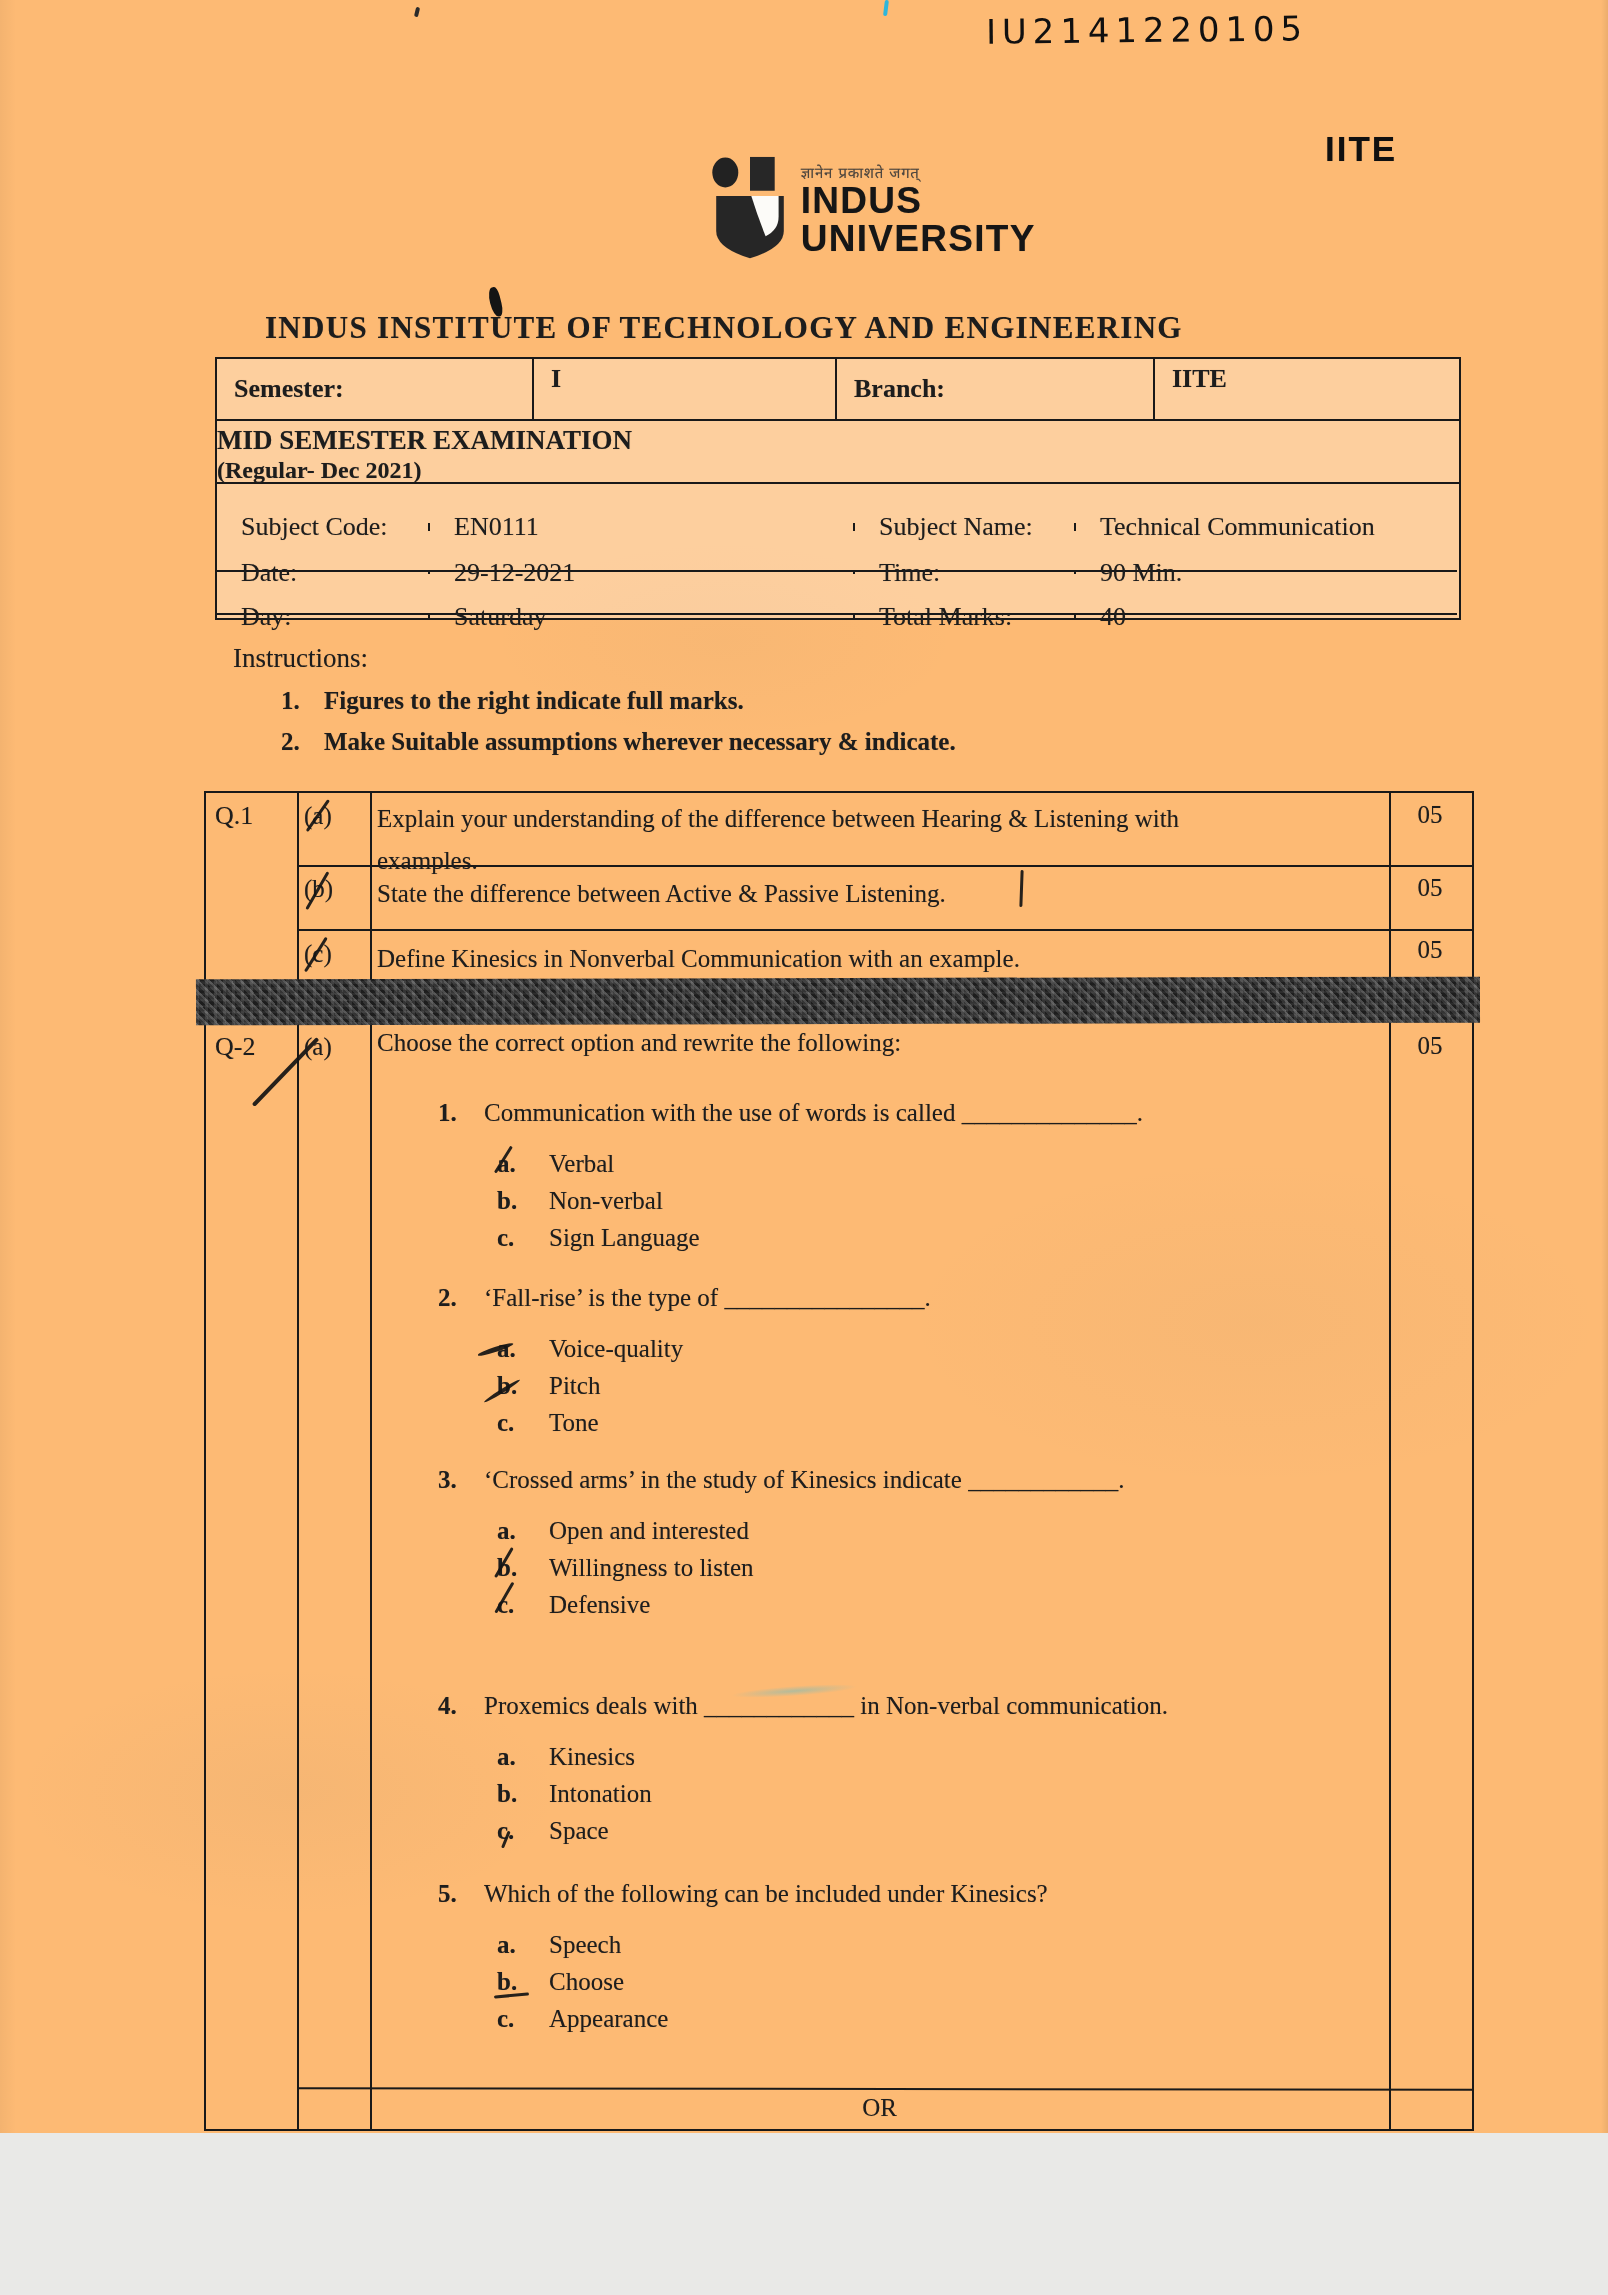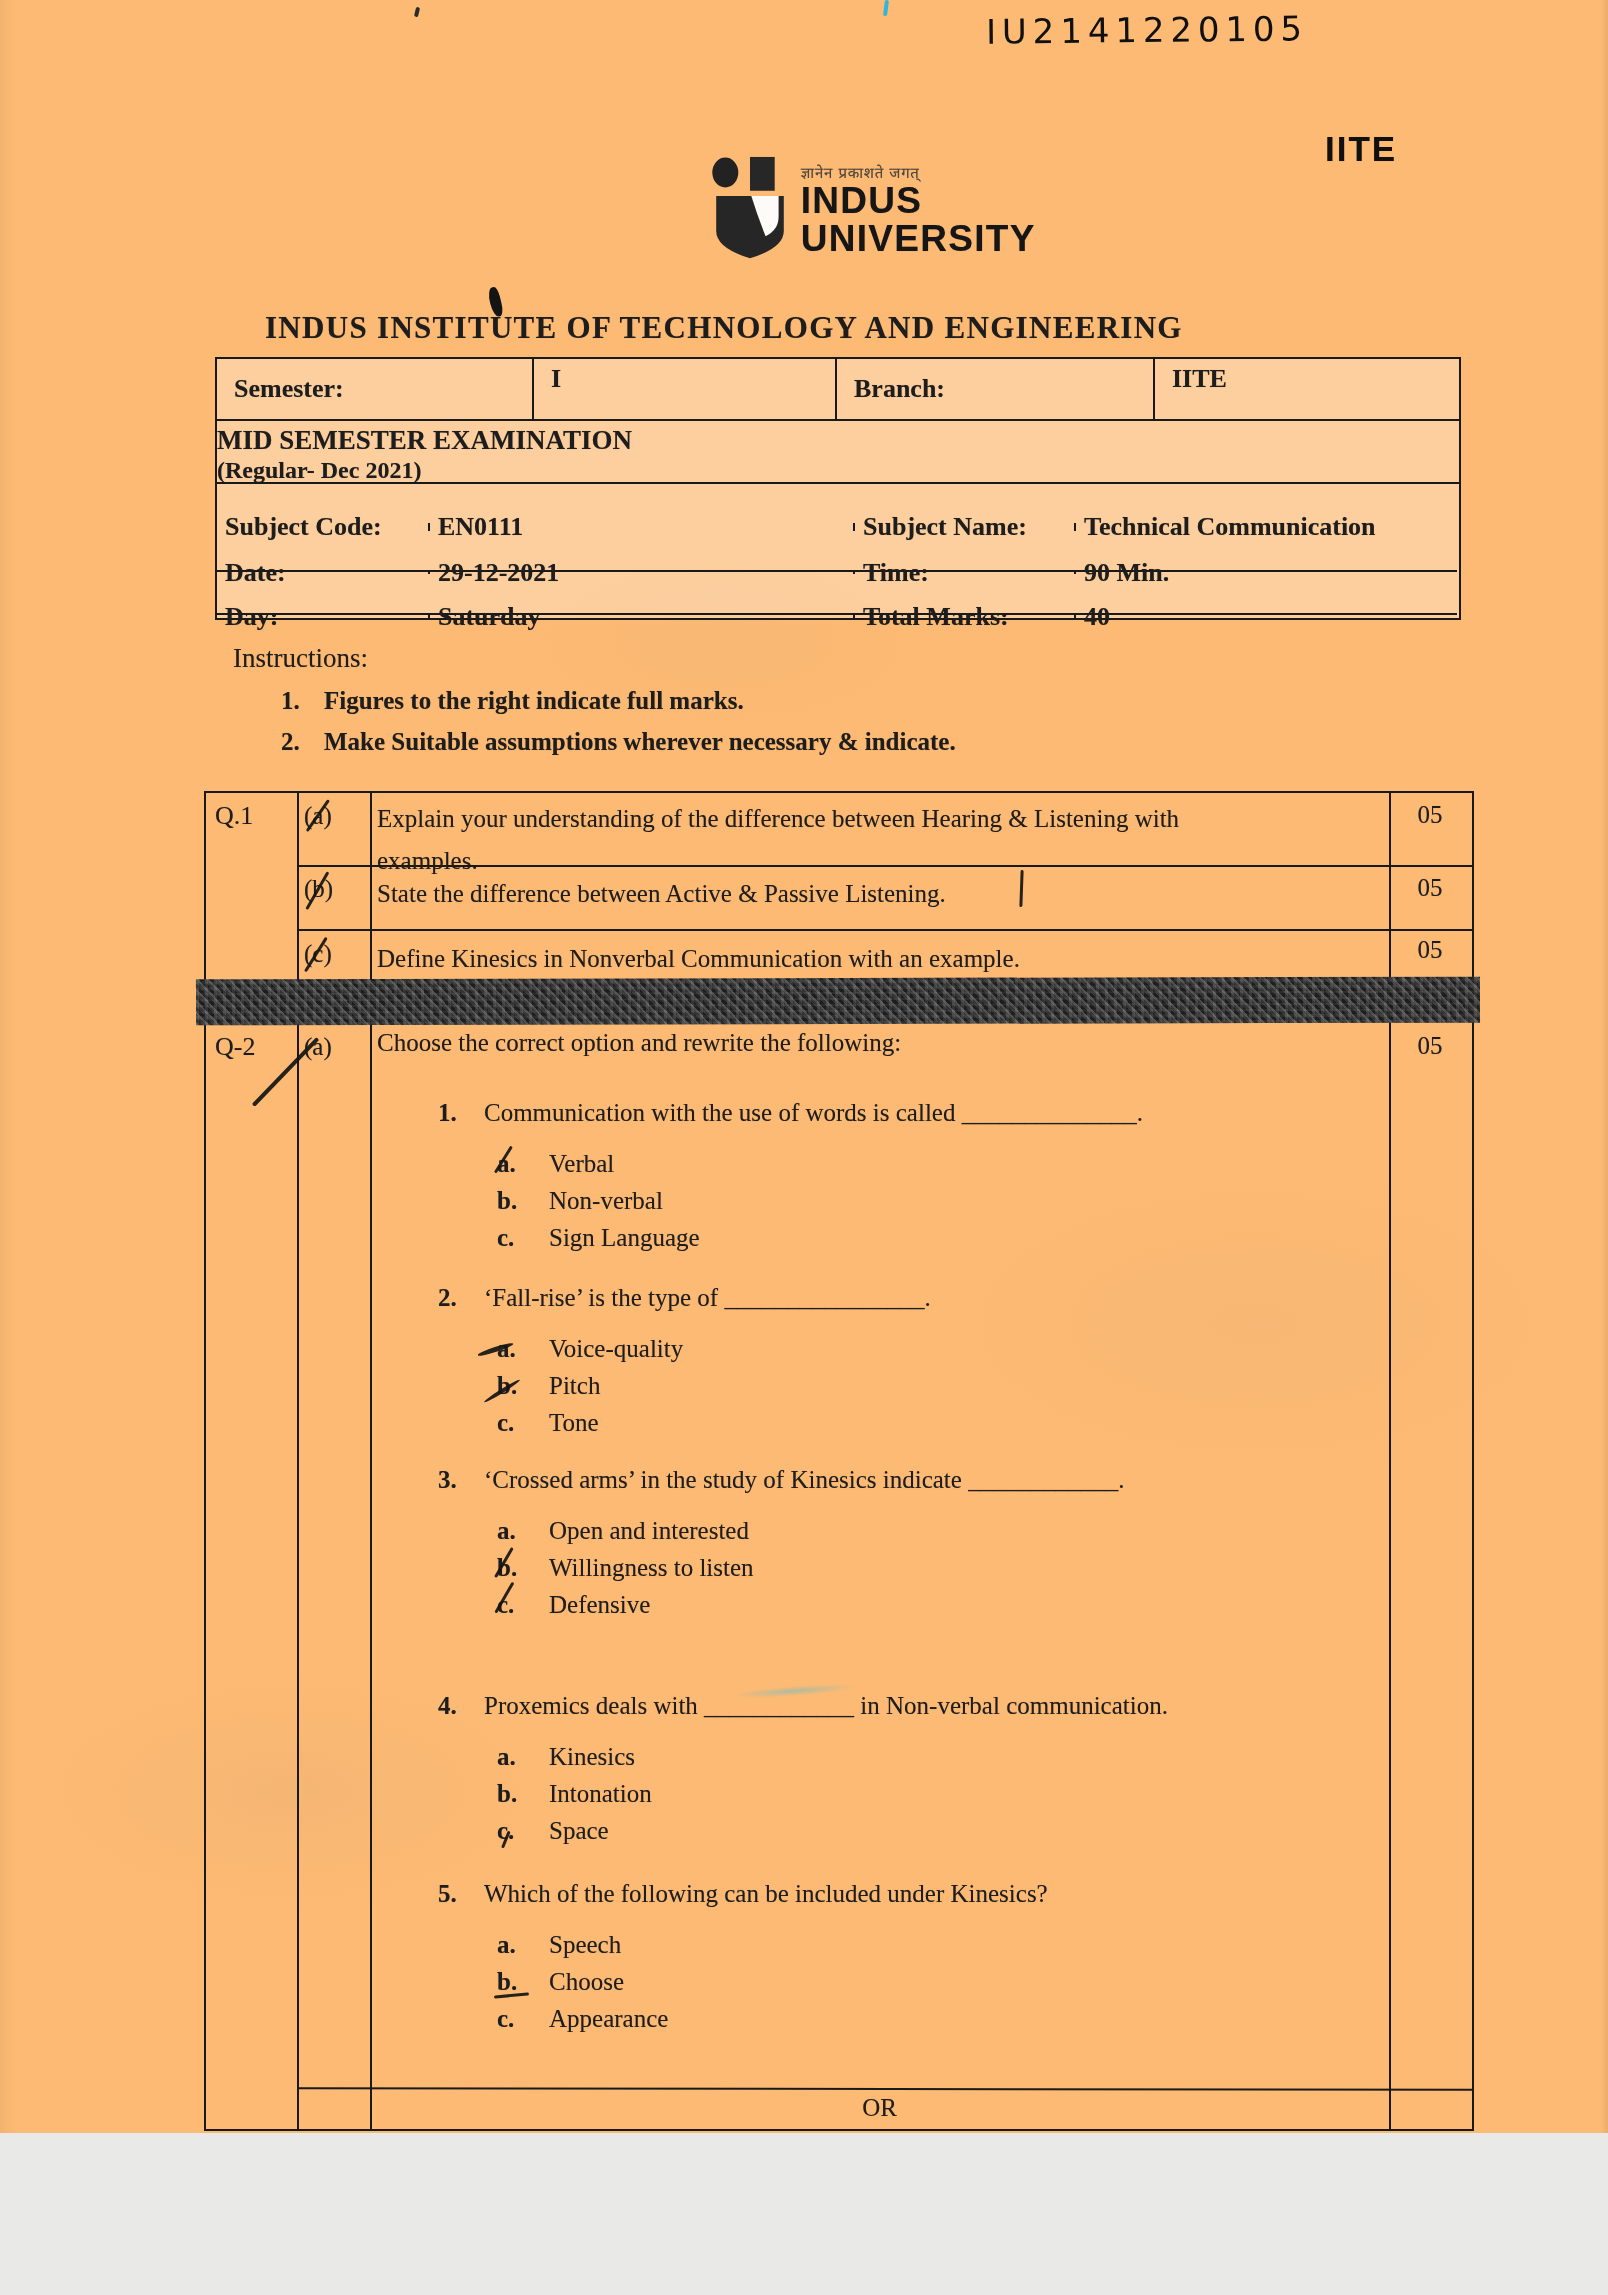--- a/index.html
+++ b/index.html
@@ -39,21 +39,21 @@
   
   .info-table{position:absolute;left:215px;top:357px;width:1246px;border:2.6px solid #191919;box-sizing:border-box;background:rgba(255,255,255,0.3);}
   .it-row1{display:grid;grid-template-columns:317px 303px 318px 303px;height:60px;border-bottom:2px solid #191919;}
   .it-row1 > div{display:flex;align-items:center;padding-left:17px;font-weight:bold;font-size:26px;box-sizing:border-box;}
   .it-row1 > div:not(:last-child){border-right:2px solid #191919;}
   .it-row1 .val{align-items:flex-start;padding-top:5.2px;}
   .it-merged{height:63px;border-bottom:2px solid #191919;box-sizing:border-box;}
   .exam-title{font-weight:bold;font-size:27px;line-height:33px;padding-top:2.6px;}
   .exam-sub{font-weight:bold;font-size:24px;line-height:27px;}
   .it-grid2{display:grid;grid-template-columns:213px 425px 221px 381px;grid-template-rows:47px 43px 44px;}
-  .it-grid2 > div{display:flex;align-items:center;padding-left:8px;font-weight:bold;font-size:26px;box-sizing:border-box;margin-top:39px;}
+  .it-grid2 > div{display:flex;align-items:center;padding-left:24px;font-weight:normal;font-size:26px;box-sizing:border-box;margin-top:39px;}
   .it-grid2 > div.c1,.it-grid2 > div.c2,.it-grid2 > div.c3{border-right:2px solid #191919;}
   .it-grid2 > div.r2,.it-grid2 > div.r3{border-top:2px solid #191919;}
 
   
   .instructions{position:absolute;left:233px;top:643px;}
   .instructions-heading{font-weight:normal;font-size:27px;}
   .instr-item{display:flex;margin-top:13px;}
   .instr-num{font-weight:bold;font-size:25px;width:43px;margin-left:48px;flex:none;}
   .instr-text{font-weight:bold;font-size:25px;}
 

